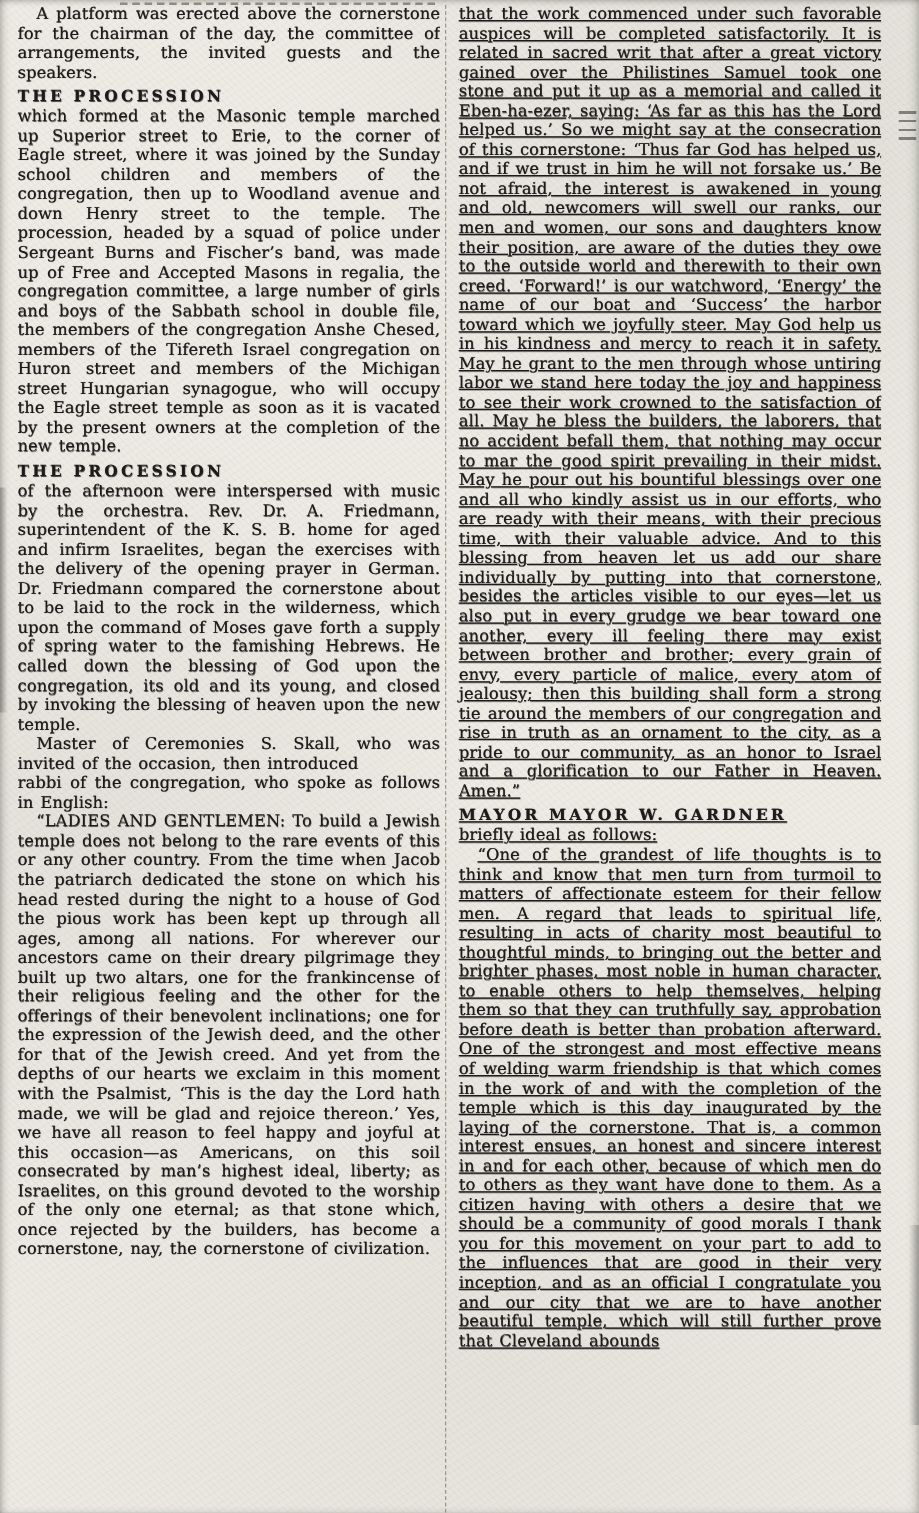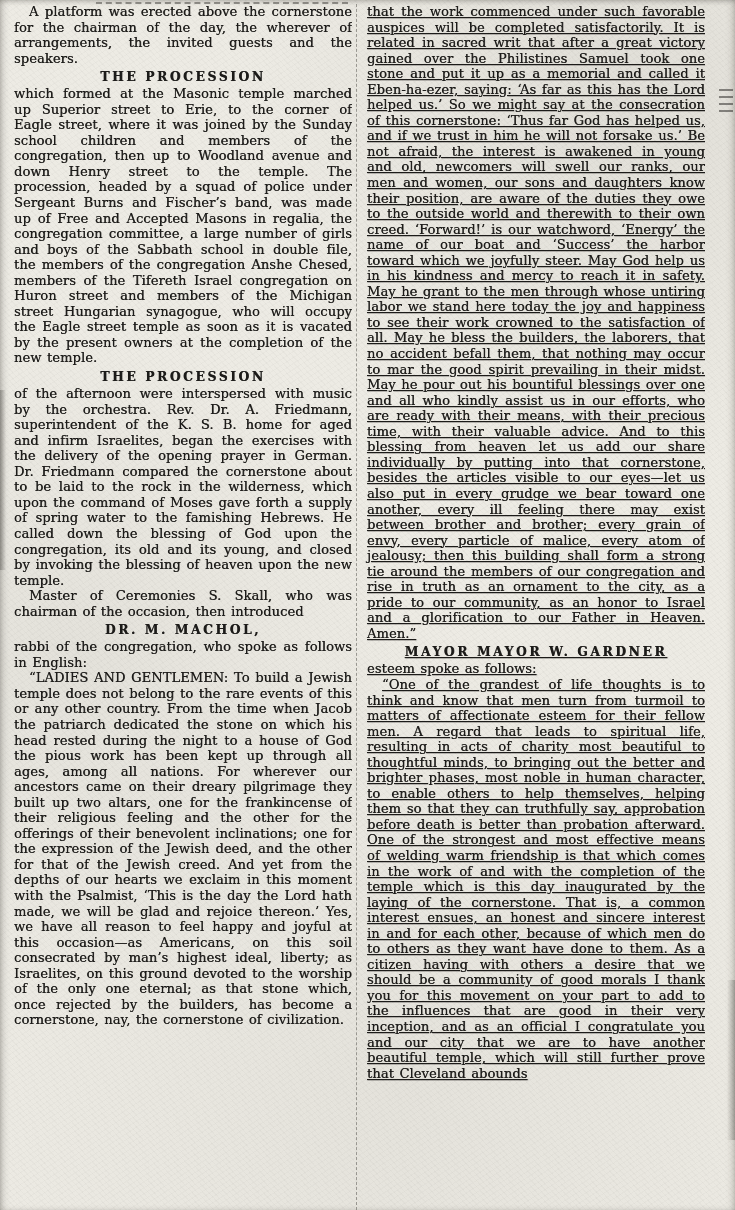--- a/index.html
+++ b/index.html
@@ -37,21 +37,21 @@
     margin: 0;
     font-size: 13px;
     line-height: 15.55px;
     letter-spacing: 0.1px;
     word-spacing: 1.2px;
     text-shadow: 0.35px 0.35px 0.55px rgba(25,24,22,0.75);
   }
   .col p.indent { text-indent: 15px; }
   .col h3 {
     margin: 3px 0 2px 0;
-    text-align: center;
+    text-align: left;
     font-size: 12.3px;
     line-height: 15px;
     font-weight: bold;
     letter-spacing: 2.6px;
     text-shadow: 0.35px 0.35px 0.6px rgba(25,24,22,0.8);
   }
   .divider {
     width: 0;
     margin: 0 5px 0 4px;
     border-left: 1px dashed rgba(90,88,82,0.55);
@@ -78,31 +78,30 @@
 </head>
 <body>
 
 <div class="page" style="color: rgb(28, 27, 25);">
   <div class="torn-line-top"></div>
   <div class="smudge smudge-1"></div>
   <div class="smudge smudge-2"></div>
   <div class="smudge smudge-3"></div>
   <div class="columns">
     <div class="col col-left">
-        <p class="indent">A platform was erected above the cornerstone for the chairman of the day, the wherever of arrangements, the invited guests and the speakers.</p>
+        <p class="indent">A platform was erected above the cornerstone for the chairman of the day, the committee of arrangements, the invited guests and the speakers.</p>
         <h3>THE PROCESSION</h3>
         <p>which formed at the Masonic temple marched up Superior street to Erie, to the corner of Eagle street, where it was joined by the Sunday school children and members of the congregation, then up to Woodland avenue and down Henry street to the temple. The procession, headed by a squad of police under Sergeant Burns and Fischer’s band, was made up of Free and Accepted Masons in regalia, the congregation committee, a large number of girls and boys of the Sabbath school in double file, the members of the congregation Anshe Chesed, members of the Tifereth Israel congregation on Huron street and members of the Michigan street Hungarian synagogue, who will occupy the Eagle street temple as soon as it is vacated by the present owners at the completion of the new temple.</p>
         <h3>THE PROCESSION</h3>
         <p>of the afternoon were interspersed with music by the orchestra. Rev. Dr. A. Friedmann, superintendent of the K. S. B. home for aged and infirm Israelites, began the exercises with the delivery of the opening prayer in German. Dr. Friedmann compared the cornerstone about to be laid to the rock in the wilderness, which upon the command of Moses gave forth a supply of spring water to the famishing Hebrews. He called down the blessing of God upon the congregation, its old and its young, and closed by invoking the blessing of heaven upon the new temple.</p>
-        <p class="indent">Master of Ceremonies S. Skall, who was chairman of the occasion, then introduced</p>
-        <h3>DR. M. MACHOL,</h3>
+        <p class="indent">Master of Ceremonies S. Skall, who was invited of the occasion, then introduced</p>
         <p>rabbi of the congregation, who spoke as follows in English:</p>
         <p class="indent">“LADIES AND GENTLEMEN: To build a Jewish temple does not belong to the rare events of this or any other country. From the time when Jacob the patriarch dedicated the stone on which his head rested during the night to a house of God the pious work has been kept up through all ages, among all nations. For wherever our ancestors came on their dreary pilgrimage they built up two altars, one for the frankincense of their religious feeling and the other for the offerings of their benevolent inclinations; one for the expression of the Jewish deed, and the other for that of the Jewish creed. And yet from the depths of our hearts we exclaim in this moment with the Psalmist, ‘This is the day the Lord hath made, we will be glad and rejoice thereon.’ Yes, we have all reason to feel happy and joyful at this occasion—as Americans, on this soil consecrated by man’s highest ideal, liberty; as Israelites, on this ground devoted to the worship of the only one eternal; as that stone which, once rejected by the builders, has become a cornerstone, nay, the cornerstone of civilization.</p>
       </div>
     <div class="divider"></div>
     <div class="col col-right">
         <p>that the work commenced under such favorable auspices will be completed satisfactorily. It is related in sacred writ that after a great victory gained over the Philistines Samuel took one stone and put it up as a memorial and called it Eben-ha-ezer, saying: ‘As far as this has the Lord helped us.’ So we might say at the consecration of this cornerstone: ‘Thus far God has helped us, and if we trust in him he will not forsake us.’ Be not afraid, the interest is awakened in young and old, newcomers will swell our ranks, our men and women, our sons and daughters know their position, are aware of the duties they owe to the outside world and therewith to their own creed. ‘Forward!’ is our watchword, ‘Energy’ the name of our boat and ‘Success’ the harbor toward which we joyfully steer. May God help us in his kindness and mercy to reach it in safety. May he grant to the men through whose untiring labor we stand here today the joy and happiness to see their work crowned to the satisfaction of all. May he bless the builders, the laborers, that no accident befall them, that nothing may occur to mar the good spirit prevailing in their midst. May he pour out his bountiful blessings over one and all who kindly assist us in our efforts, who are ready with their means, with their precious time, with their valuable advice. And to this blessing from heaven let us add our share individually by putting into that cornerstone, besides the articles visible to our eyes—let us also put in every grudge we bear toward one another, every ill feeling there may exist between brother and brother; every grain of envy, every particle of malice, every atom of jealousy; then this building shall form a strong tie around the members of our congregation and rise in truth as an ornament to the city, as a pride to our community, as an honor to Israel and a glorification to our Father in Heaven. Amen.”</p>
         <h3>MAYOR MAYOR W. GARDNER</h3>
-        <p>esteem spoke as follows:</p>
+        <p>briefly ideal as follows:</p>
         <p class="indent">“One of the grandest of life thoughts is to think and know that men turn from turmoil to matters of affectionate esteem for their fellow men. A regard that leads to spiritual life, resulting in acts of charity most beautiful to thoughtful minds, to bringing out the better and brighter phases, most noble in human character, to enable others to help themselves, helping them so that they can truthfully say, approbation before death is better than probation afterward. One of the strongest and most effective means of welding warm friendship is that which comes in the work of and with the completion of the temple which is this day inaugurated by the laying of the cornerstone. That is, a common interest ensues, an honest and sincere interest in and for each other, because of which men do to others as they want have done to them. As a citizen having with others a desire that we should be a community of good morals I thank you for this movement on your part to add to the influences that are good in their very inception, and as an official I congratulate you and our city that we are to have another beautiful temple, which will still further prove that Cleveland abounds</p>
       </div>
   </div>
 </div>
 
 </body></html>

